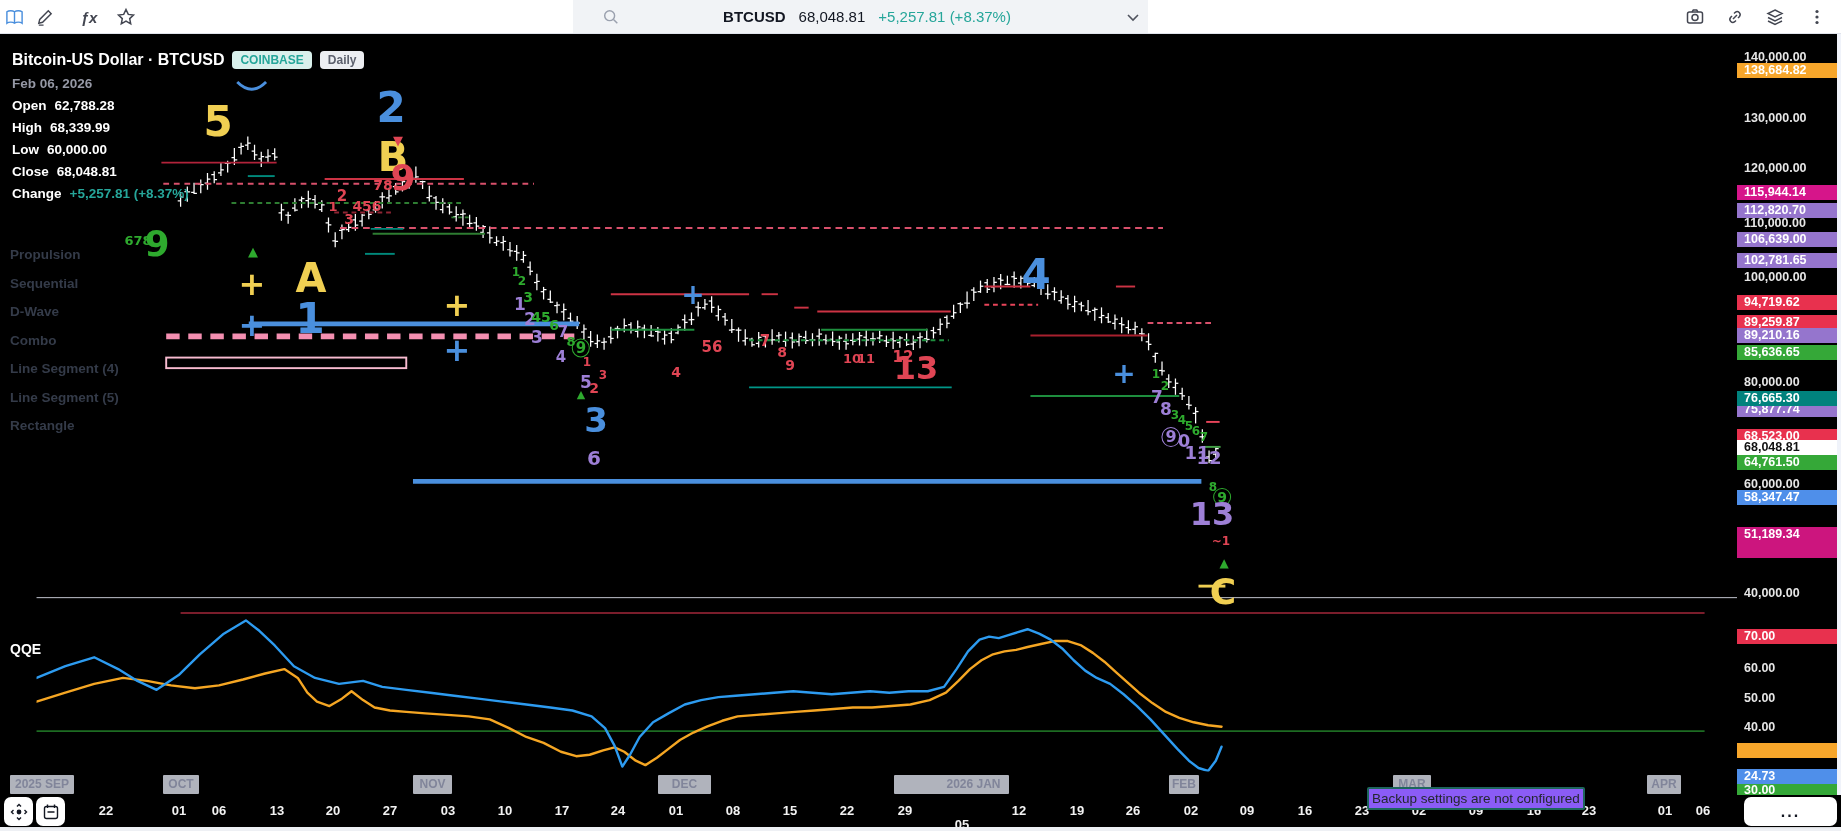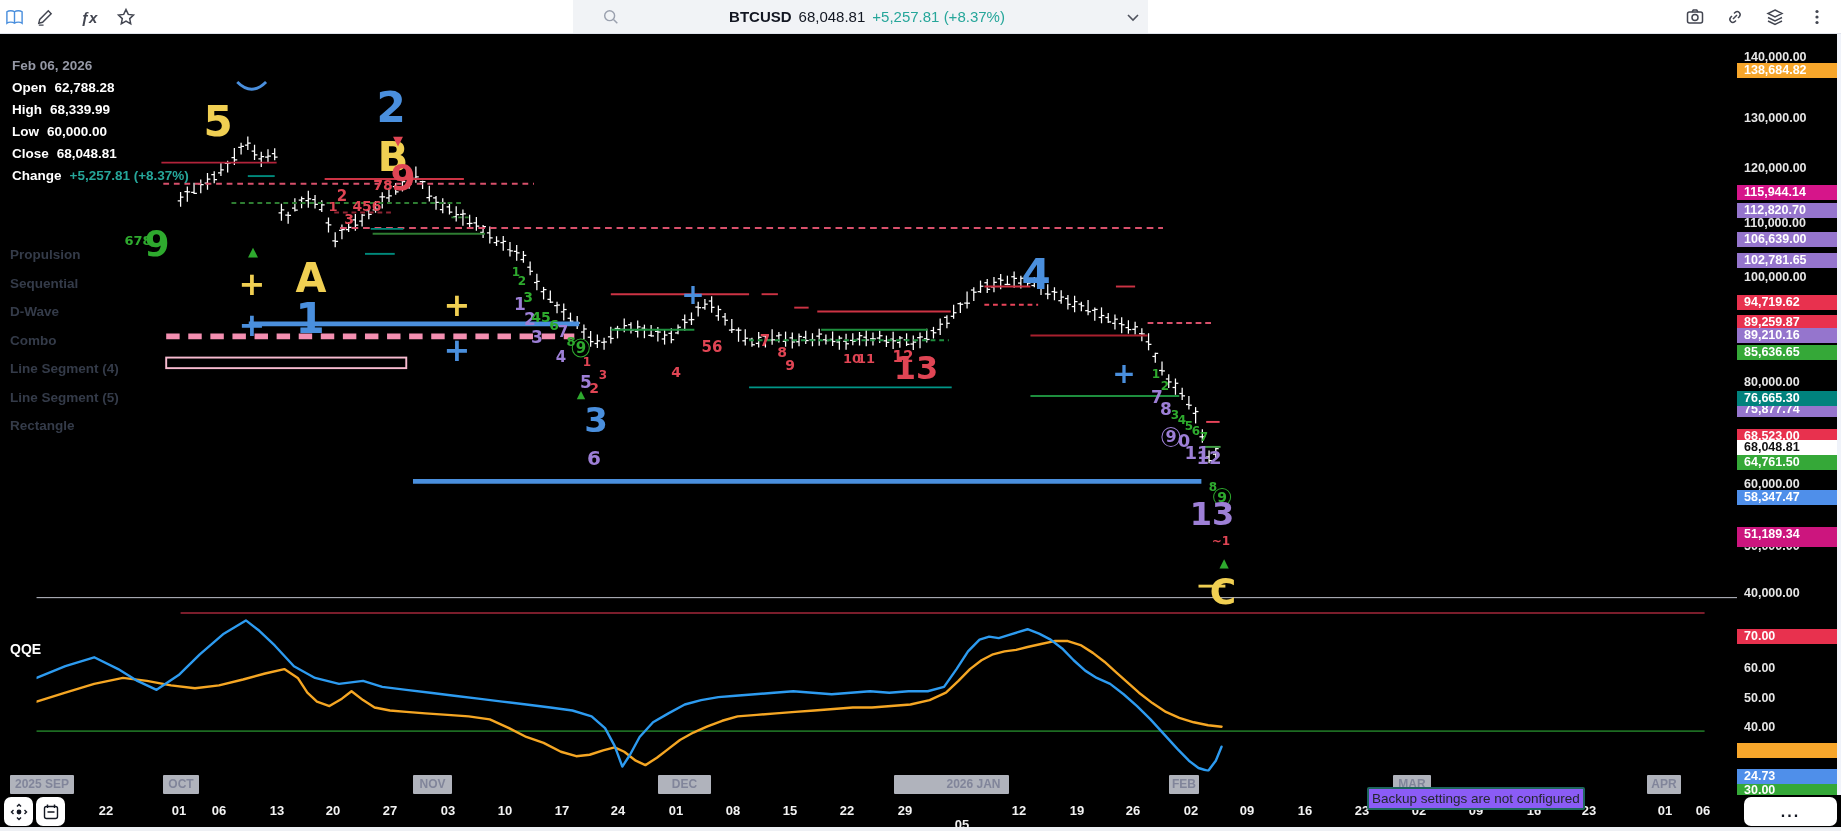--- a/index.html
+++ b/index.html
@@ -4,21 +4,21 @@
 <style>
   html,body{margin:0;padding:0;background:#000;width:1841px;height:831px;overflow:hidden;
     font-family:"Liberation Sans","DejaVu Sans",sans-serif;}
   
   #topbar{position:absolute;left:0;top:0;width:1841px;height:33px;background:#ffffff;
     border-bottom:1px solid #e0e3eb;z-index:40;}
   .tb-icon{position:absolute;top:4px;width:26px;height:26px;display:flex;align-items:center;
     justify-content:center;color:#434651;cursor:pointer;}
   #symband{position:absolute;left:573px;top:0;width:575px;height:33px;background:#f1f3f6;}
   #symtext{position:absolute;left:13px;right:0;top:0;height:33px;display:flex;align-items:center;
-    justify-content:center;gap:7px;font-size:15px;color:#131722;}
+    justify-content:center;gap:13px;font-size:15px;color:#131722;}
   #symtext .chg{color:#26a69a;}
   
   #chart{position:absolute;left:0;top:33px;width:1841px;height:798px;background:#000;}
   #gfx{position:absolute;left:0;top:0;}
   
   #legend{position:absolute;left:12px;top:18px;z-index:10;color:#fff;}
   #legend .t{font-size:16px;font-weight:bold;display:flex;align-items:center;gap:8px;}
   .badge{font-size:12px;font-weight:bold;border-radius:4px;padding:2px 8px;}
   .badge.cb{color:#26a69a;background:#d9f0ec;}
   .badge.daily{color:#5d616e;background:#eceef2;}
@@ -634,20 +634,25 @@
       <line x1="1210" y1="609" x2="1238" y2="609" stroke="#f0cf52" stroke-width="3"></line>
       <line x1="150" y1="637" x2="1737" y2="637" stroke="#7a1d2b" stroke-width="2"></line>
       <line x1="0" y1="760" x2="1737" y2="760" stroke="#1d6b22" stroke-width="2"></line>
       <rect x="135" y="371" width="250" height="11" fill="none" stroke="#f8bbd0" stroke-width="2"></rect>
       <path d="M209,84 Q224,99 239,84" fill="none" stroke="#4a8fdd" stroke-width="3"></path>
       <polyline points="0,729.3 30,720.0 60,710.8 90,704.6 115,707.7 140,712.3 165,715.4 190,712.3 215,706.2 238,700.0 258,695.4 272,704.6 282,720.0 292,729.3 305,733.9 318,726.2 328,718.5 340,727.7 352,735.4 368,738.5 385,740.0 405,741.5 428,743.1 450,744.6 472,747.7 492,756.9 510,766.1 528,772.3 546,781.5 562,786.1 576,784.6 590,780.0 602,776.9 612,781.5 624,790.8 634,795.4 646,787.7 658,778.5 670,769.2 684,761.5 698,755.4 714,749.2 730,744.6 750,743.1 770,741.5 790,740.0 810,738.5 830,736.9 850,735.4 870,735.4 890,733.9 910,732.3 930,727.7 947,720.0 960,707.7 972,695.4 984,686.2 996,680.0 1008,677.0 1020,675.4 1032,672.4 1046,669.3 1060,666.2 1074,666.2 1088,670.8 1100,678.5 1112,687.7 1124,698.5 1136,709.3 1148,720.0 1162,730.8 1176,740.0 1190,746.2 1205,750.8 1220,753.9 1234,755.4" fill="none" stroke="#f5a623" stroke-width="2.5" stroke-linejoin="round" stroke-linecap="round" clip-path="url(#qqeclip)"></polyline>
       <polyline points="0,704.6 30,692.4 60,683.1 85,695.4 105,707.7 125,717.0 148,701.6 170,680.0 195,658.5 218,644.7 232,655.5 248,670.8 268,692.4 290,704.6 315,710.8 340,707.7 360,713.9 385,717.0 410,720.0 435,723.1 460,726.2 485,729.3 510,732.3 535,735.4 558,738.5 578,744.6 592,756.9 602,775.4 610,796.9 618,784.6 628,766.1 642,750.8 658,741.5 675,732.3 692,727.7 710,724.6 728,723.1 748,721.6 768,720.0 788,718.5 808,720.0 828,721.6 848,720.0 868,718.5 888,720.0 908,718.5 928,718.5 945,713.9 958,695.4 970,677.0 982,664.7 992,661.6 1002,663.1 1012,660.1 1022,657.0 1032,653.9 1044,658.5 1056,664.7 1068,673.9 1080,686.2 1092,697.0 1104,704.6 1118,710.8 1132,721.6 1146,733.9 1160,747.7 1174,763.1 1188,778.5 1200,790.8 1210,798.4 1220,801.5 1228,790.8 1234,776.2" fill="none" stroke="#2d9bf0" stroke-width="2.5" stroke-linejoin="round" stroke-linecap="round" clip-path="url(#qqeclip)"></polyline>
     </svg>
 
   <div id="legend">
+    <div class="t">
+      <span>Bitcoin-US Dollar · BTCUSD</span>
+      <span class="badge cb">COINBASE</span>
+      <span class="badge daily">Daily</span>
+    </div>
     <div class="lrow dim">Feb 06, 2026</div>
     <div class="lrow">
       <span class="lbl">Open</span><span>62,788.28</span></div>
     <div class="lrow">
       <span class="lbl">High</span><span>68,339.99</span></div>
     <div class="lrow">
       <span class="lbl">Low</span><span>60,000.00</span></div>
     <div class="lrow">
       <span class="lbl">Close</span><span>68,048.81</span></div>
     <div class="lrow">
@@ -755,21 +760,21 @@
       <div class="pl pb" style="top: 262px; background: rgb(232, 49, 78); height: 15px; line-height: 15px;">94,719.62</div>
       <div class="pl pb" style="top: 282px; background: rgb(232, 49, 78); height: 15px; line-height: 15px;">89,259.87</div>
       <div class="pl pb" style="top: 295px; background: rgb(149, 117, 205); height: 15px; line-height: 15px;">89,210.16</div>
       <div class="pl pb" style="top: 312px; background: rgb(53, 168, 56); height: 15px; line-height: 15px;">85,636.65</div>
       <div class="pl pb" style="top: 369px; background: rgb(149, 117, 205); height: 15px; line-height: 15px;">75,877.74</div>
       <div class="pl pb" style="top: 358px; background: rgb(0, 130, 125); height: 15px; line-height: 15px;">76,665.30</div>
       <div class="pl pb" style="top: 396px; background: rgb(232, 49, 78); height: 15px; line-height: 15px;">68,523.00</div>
       <div class="pl pb" style="top: 407px; background: rgb(255, 255, 255); color: rgb(17, 17, 17); height: 15px; line-height: 15px;">68,048.81</div>
       <div class="pl pb" style="top: 422px; background: rgb(53, 168, 56); height: 15px; line-height: 15px;">64,761.50</div>
       <div class="pl pb" style="top: 457px; background: rgb(79, 143, 234); height: 15px; line-height: 15px;">58,347.47</div>
-      <div class="pl pb" style="top: 494px; background: rgb(204, 21, 126); height: 20px; line-height: 15px;">51,189.34</div>
+      <div class="pl pb" style="top: 494px; background: rgb(204, 21, 126); height: 31px; line-height: 15px;">51,189.34</div>
       <div class="pl" style="top: 627px;">60.00</div>
       <div class="pl" style="top: 657px;">50.00</div>
       <div class="pl" style="top: 686px;">40.00</div>
       <div class="pl pb" style="top: 596px; background: rgb(232, 49, 78); height: 15px; line-height: 15px;">70.00</div>
       <div class="pl pb" style="top: 710px; background: rgb(247, 166, 43); height: 15px; line-height: 15px;"></div>
       <div class="pl pb" style="top: 750px; background: rgb(53, 168, 56); height: 15px; line-height: 15px;">30.00</div>
       <div class="pl pb" style="top: 736px; background: rgb(79, 143, 234); height: 15px; line-height: 15px;">24.73</div>
     </div>
   <div id="taxis">
       <span class="date" style="left: 106px;">22</span>

